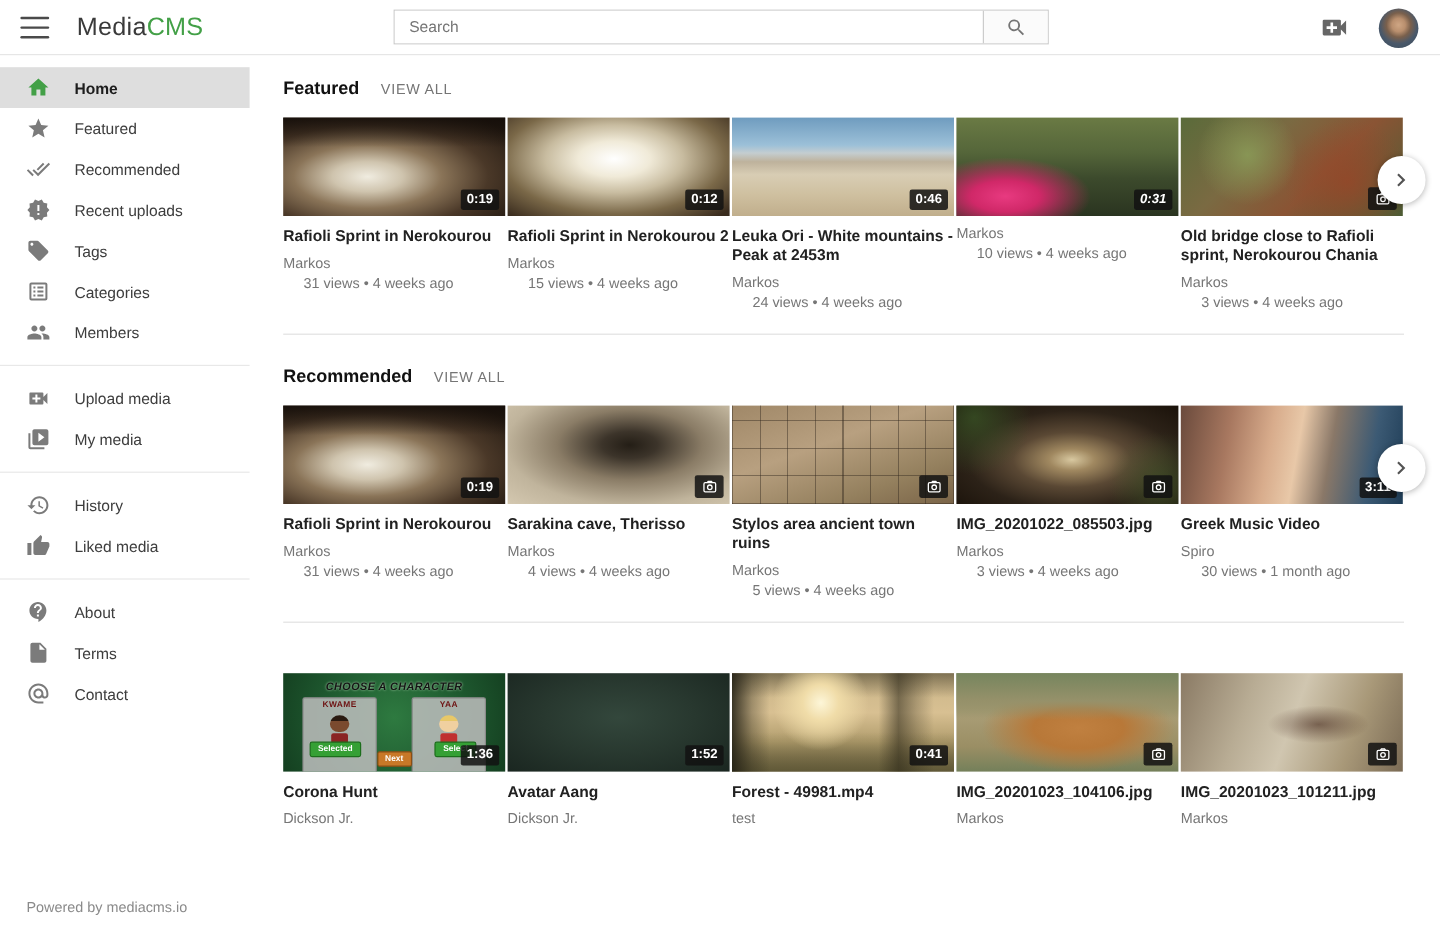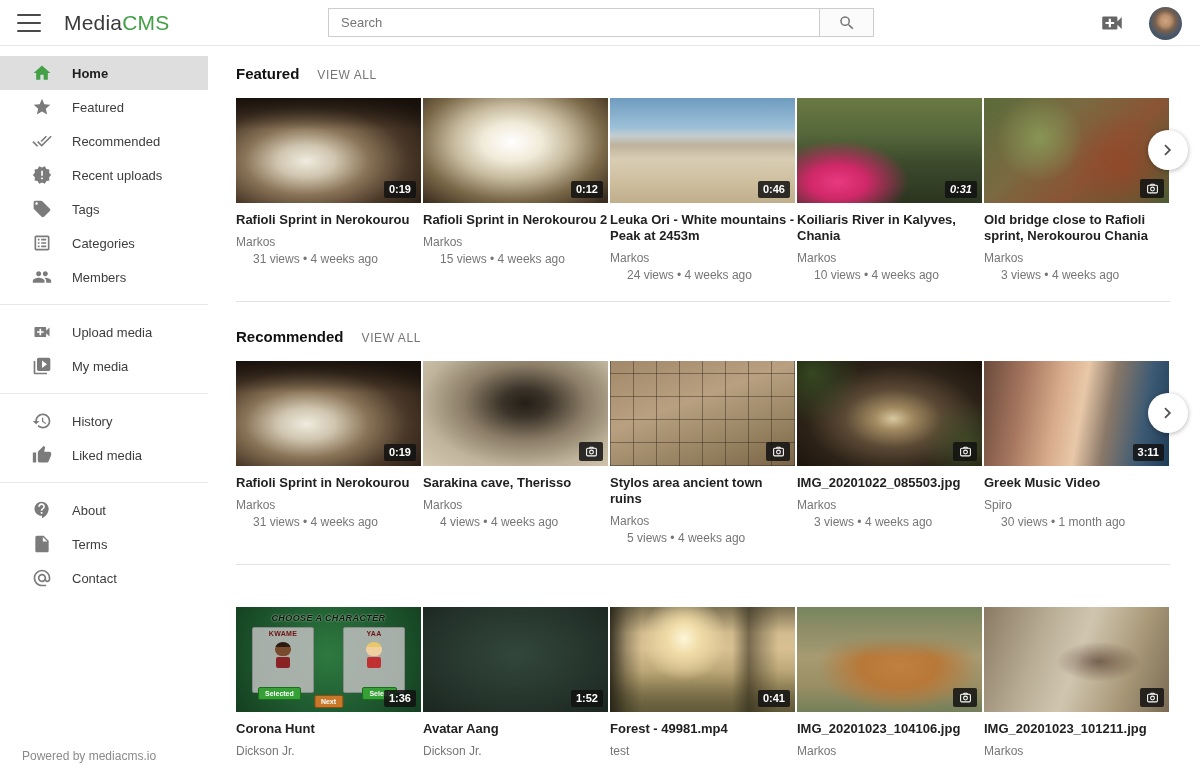--- a/index.html
+++ b/index.html
@@ -21,39 +21,39 @@
   .avatar { width:33px; height:33px; border-radius:50%; margin-right:18px; cursor:pointer;
             background:radial-gradient(circle at 50% 42%, #cfa684 0%, #b98f6e 22%, #7a604c 40%, #49586a 62%, #394a58 100%); }
 
   
   .layout { display:flex; height:729px; }
 
   
   .sidebar { position:relative; width:208px; flex:none; padding-top:10px; }
   .side-group { padding:0; }
   .side-divider { border-top:1px solid #e8e8e8; margin:10px 0; }
-  .side-item { display:flex; align-items:center; height:34px; padding-left:32px; cursor:pointer; }
+  .side-item { display:flex; align-items:center; height:34px; padding-left:22px; cursor:pointer; }
   .side-item.active { background:#dedede; }
   .side-item .ic { width:20px; height:20px; color:#7b7b7b; flex:none; }
   .side-item.active .ic { color:#43a047; }
   .side-item .lbl { margin-left:20px; font-size:13px; color:#3d3d3d; }
   .side-item.active .lbl { font-weight:bold; color:#1d1d1d; }
   .side-footer { position:absolute; left:22px; bottom:12px; font-size:12px; color:#8a8a8a; }
 
   
   .main { flex:1; padding:0 30px 0 28px; overflow:hidden; }
   .section { padding-top:19px; }
   .section + .section { padding-top:26px; }
   .section.bordered { border-bottom:1px solid #e2e2e2; padding-bottom:19px; }
   .section-head { display:flex; align-items:baseline; }
   .section-title { font-size:15px; font-weight:bold; color:#111; }
   .view-all { margin-left:18px; font-size:12px; color:#757575; letter-spacing:.6px; cursor:pointer; text-decoration:none; }
   .row { position:relative; display:flex; gap:2px; margin-top:16px; }
   .card { width:185px; flex:none; cursor:pointer; }
-  .thumb { position:relative; width:185px; height:105px; background:#888; }
+  .thumb { position:relative; width:185px; height:82px; background:#888; }
   .badge { position:absolute; right:5px; bottom:5px; background:rgba(18,18,18,.85); color:#fff;
            font-size:11px; font-weight:bold; padding:2px 5px; border-radius:2px; line-height:13px; }
   .badge-photo { display:flex; align-items:center; justify-content:center; width:24px; height:19px; padding:0; }
   .badge-photo svg { width:13px; height:13px; }
   .card-title { margin-top:9px; font-size:13px; font-weight:bold; color:#212121; line-height:16px; }
   .card-author { margin-top:7px; font-size:12px; color:#767676; }
   .card-meta { margin-top:3px; font-size:12px; color:#767676;margin-left:17px; }
   .next-btn { position:absolute; right:-18px; top:32px; width:40px; height:40px; border-radius:50%;
               background:#fff; border:none; box-shadow:0 1px 5px rgba(0,0,0,.3); cursor:pointer;
               display:flex; align-items:center; justify-content:center; color:#555; z-index:3; }
@@ -280,21 +280,20 @@
                 <span class="badge">0:46</span>
               </div>
               <div class="card-title">Leuka Ori - White mountains - Peak at 2453m</div>
               <div class="card-author">Markos</div>
               <div class="card-meta">24 views • 4 weeks ago</div>
             </div>
             <div class="card">
               <div class="thumb t-river-kayak">
                 <span class="badge">0:31</span>
               </div>
-              <div class="card-title">Koiliaris River in Kalyves, Chania</div>
               <div class="card-author">Markos</div>
               <div class="card-meta">10 views • 4 weeks ago</div>
             </div>
             <div class="card">
               <div class="thumb t-old-bridge">
                 <span class="badge badge-photo">
                   <svg viewBox="0 0 24 24" fill="none" stroke="#fff" stroke-width="2">
                     <rect x="3" y="6" width="18" height="14" rx="2"></rect>
                     <circle cx="12" cy="13" r="3.5"></circle>
                     <path d="M8 6l1.5-2h5L16 6"></path>

